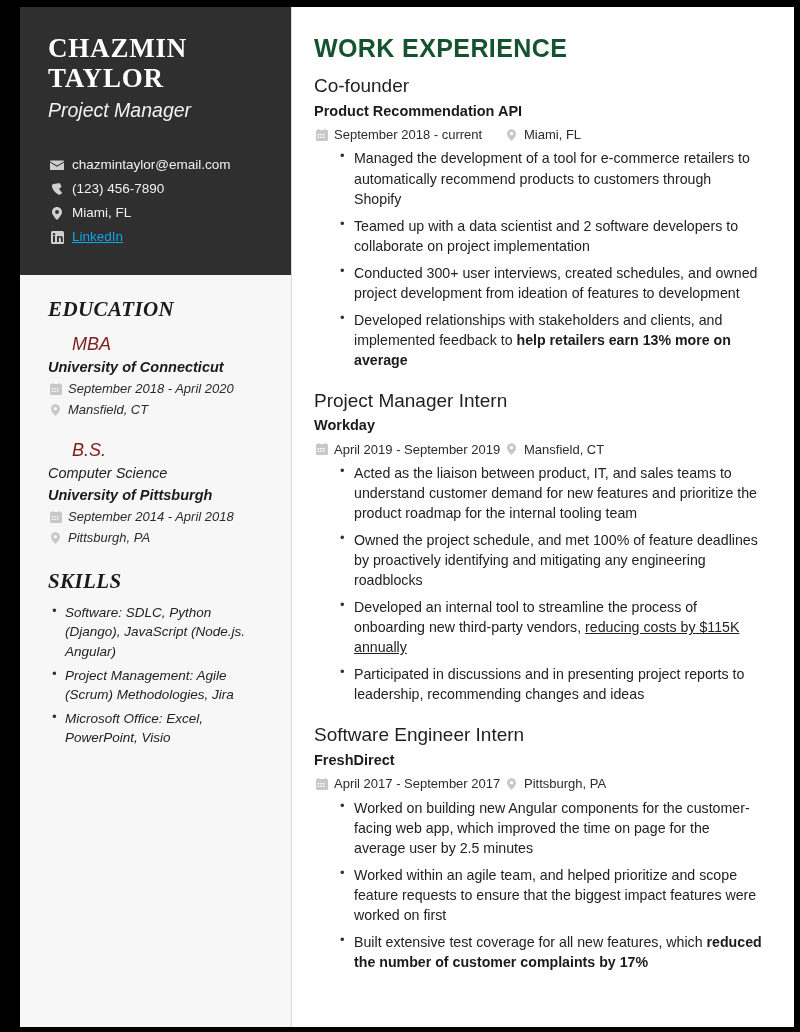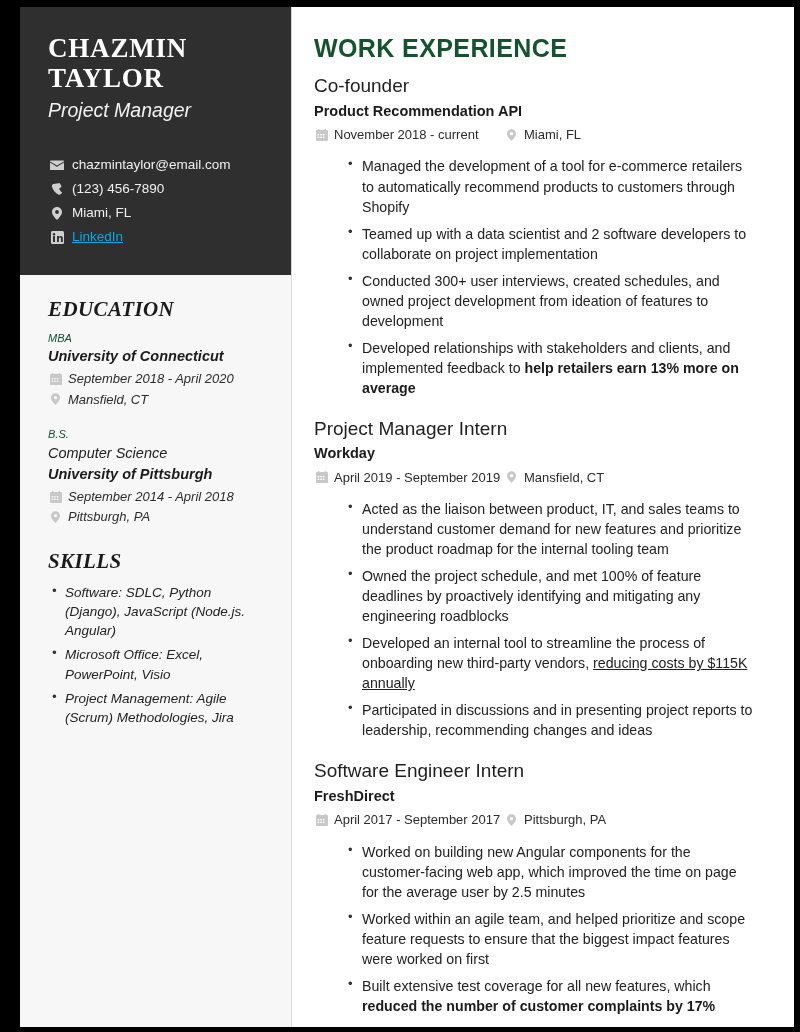--- a/index.html
+++ b/index.html
@@ -102,23 +102,24 @@
   .side-heading {
     font-family: "Liberation Serif", serif;
     font-weight: bold;
     font-size: 21px;
     letter-spacing: 0.4px;
     color: #1b1b1b;
     margin: 0 0 9px 0;
   }
   .edu-block { margin-bottom: 18px; }
   .edu-degree {
-    font-size: 11px;
-    color: #14532d;
+    font-size: 18px;
+    color: #7f1d1d;
     line-height: 1.45;
+    margin-left: 24px;
   }
   .edu-field {
     font-size: 14.5px;
     color: #222222;
     line-height: 1.45;
   }
   .edu-school {
     font-size: 14.5px;
     font-weight: bold;
     color: #1b1b1b;
@@ -196,21 +197,21 @@
     line-height: 1.4;
     margin-bottom: 3px;
   }
   .job-meta {
     display: flex;
     align-items: center;
     margin-bottom: 4px;
   }
   .job-meta .meta-line:first-child { min-width: 190px; }
   .bullets {
-    margin: 12px;
+    margin: 4px;
     padding: 0 0 0 36px;
     list-style: none;
   }
   .bullets li {
     position: relative;
     font-size: 14.2px;
     line-height: 1.41;
     color: #222222;
     margin-bottom: 7px;
   }
@@ -340,22 +341,22 @@
                   <path d="M5 0C2.24 0 0 2.24 0 5c0 3.6 5 8 5 8s5-4.4 5-8c0-2.76-2.24-5-5-5zm0 6.9A1.9 1.9 0 1 1 5 3.1a1.9 1.9 0 0 1 0 3.8z"></path>
                 </svg>
             </span>
             <span>Pittsburgh, PA</span>
           </div>
         </div>
 
         <h2 class="side-heading skills-heading">SKILLS</h2>
         <ul class="skills-list">
           <li>Software: SDLC, Python (Django), JavaScript (Node.js. Angular)</li>
+          <li>Project Management: Agile (Scrum) Methodologies, Jira</li>
           <li>Microsoft Office: Excel, PowerPoint, Visio</li>
-          <li>Project Management: Agile (Scrum) Methodologies, Jira</li>
         </ul>
 
       </div>
     </aside>
 
     <main class="main">
       <h2 class="main-heading">WORK EXPERIENCE</h2>
       <div id="jobs-container">
           <section class="job">
             <h3 class="job-title">Co-founder</h3>
@@ -368,21 +369,21 @@
                     <rect x="2" y="0" width="1.4" height="2.4"></rect>
                     <rect x="8.6" y="0" width="1.4" height="2.4"></rect>
                     <rect x="1.6" y="5" width="1.6" height="1.4" fill="#fff"></rect>
                     <rect x="4.2" y="5" width="1.6" height="1.4" fill="#fff"></rect>
                     <rect x="6.8" y="5" width="1.6" height="1.4" fill="#fff"></rect>
                     <rect x="1.6" y="7.6" width="1.6" height="1.4" fill="#fff"></rect>
                     <rect x="4.2" y="7.6" width="1.6" height="1.4" fill="#fff"></rect>
                     <rect x="6.8" y="7.6" width="1.6" height="1.4" fill="#fff"></rect>
                   </svg>
                 </span>
-                <span>November 2018 - current</span>
+                <span>September 2018 - current</span>
               </span>
               <span class="meta-line">
                 <span class="meta-ico">
                   <svg width="9" height="12" viewBox="0 0 10 13" fill="currentColor">
                     <path d="M5 0C2.24 0 0 2.24 0 5c0 3.6 5 8 5 8s5-4.4 5-8c0-2.76-2.24-5-5-5zm0 6.9A1.9 1.9 0 1 1 5 3.1a1.9 1.9 0 0 1 0 3.8z"></path>
                   </svg>
                 </span>
                 <span>Miami, FL</span>
               </span>
             </div>

